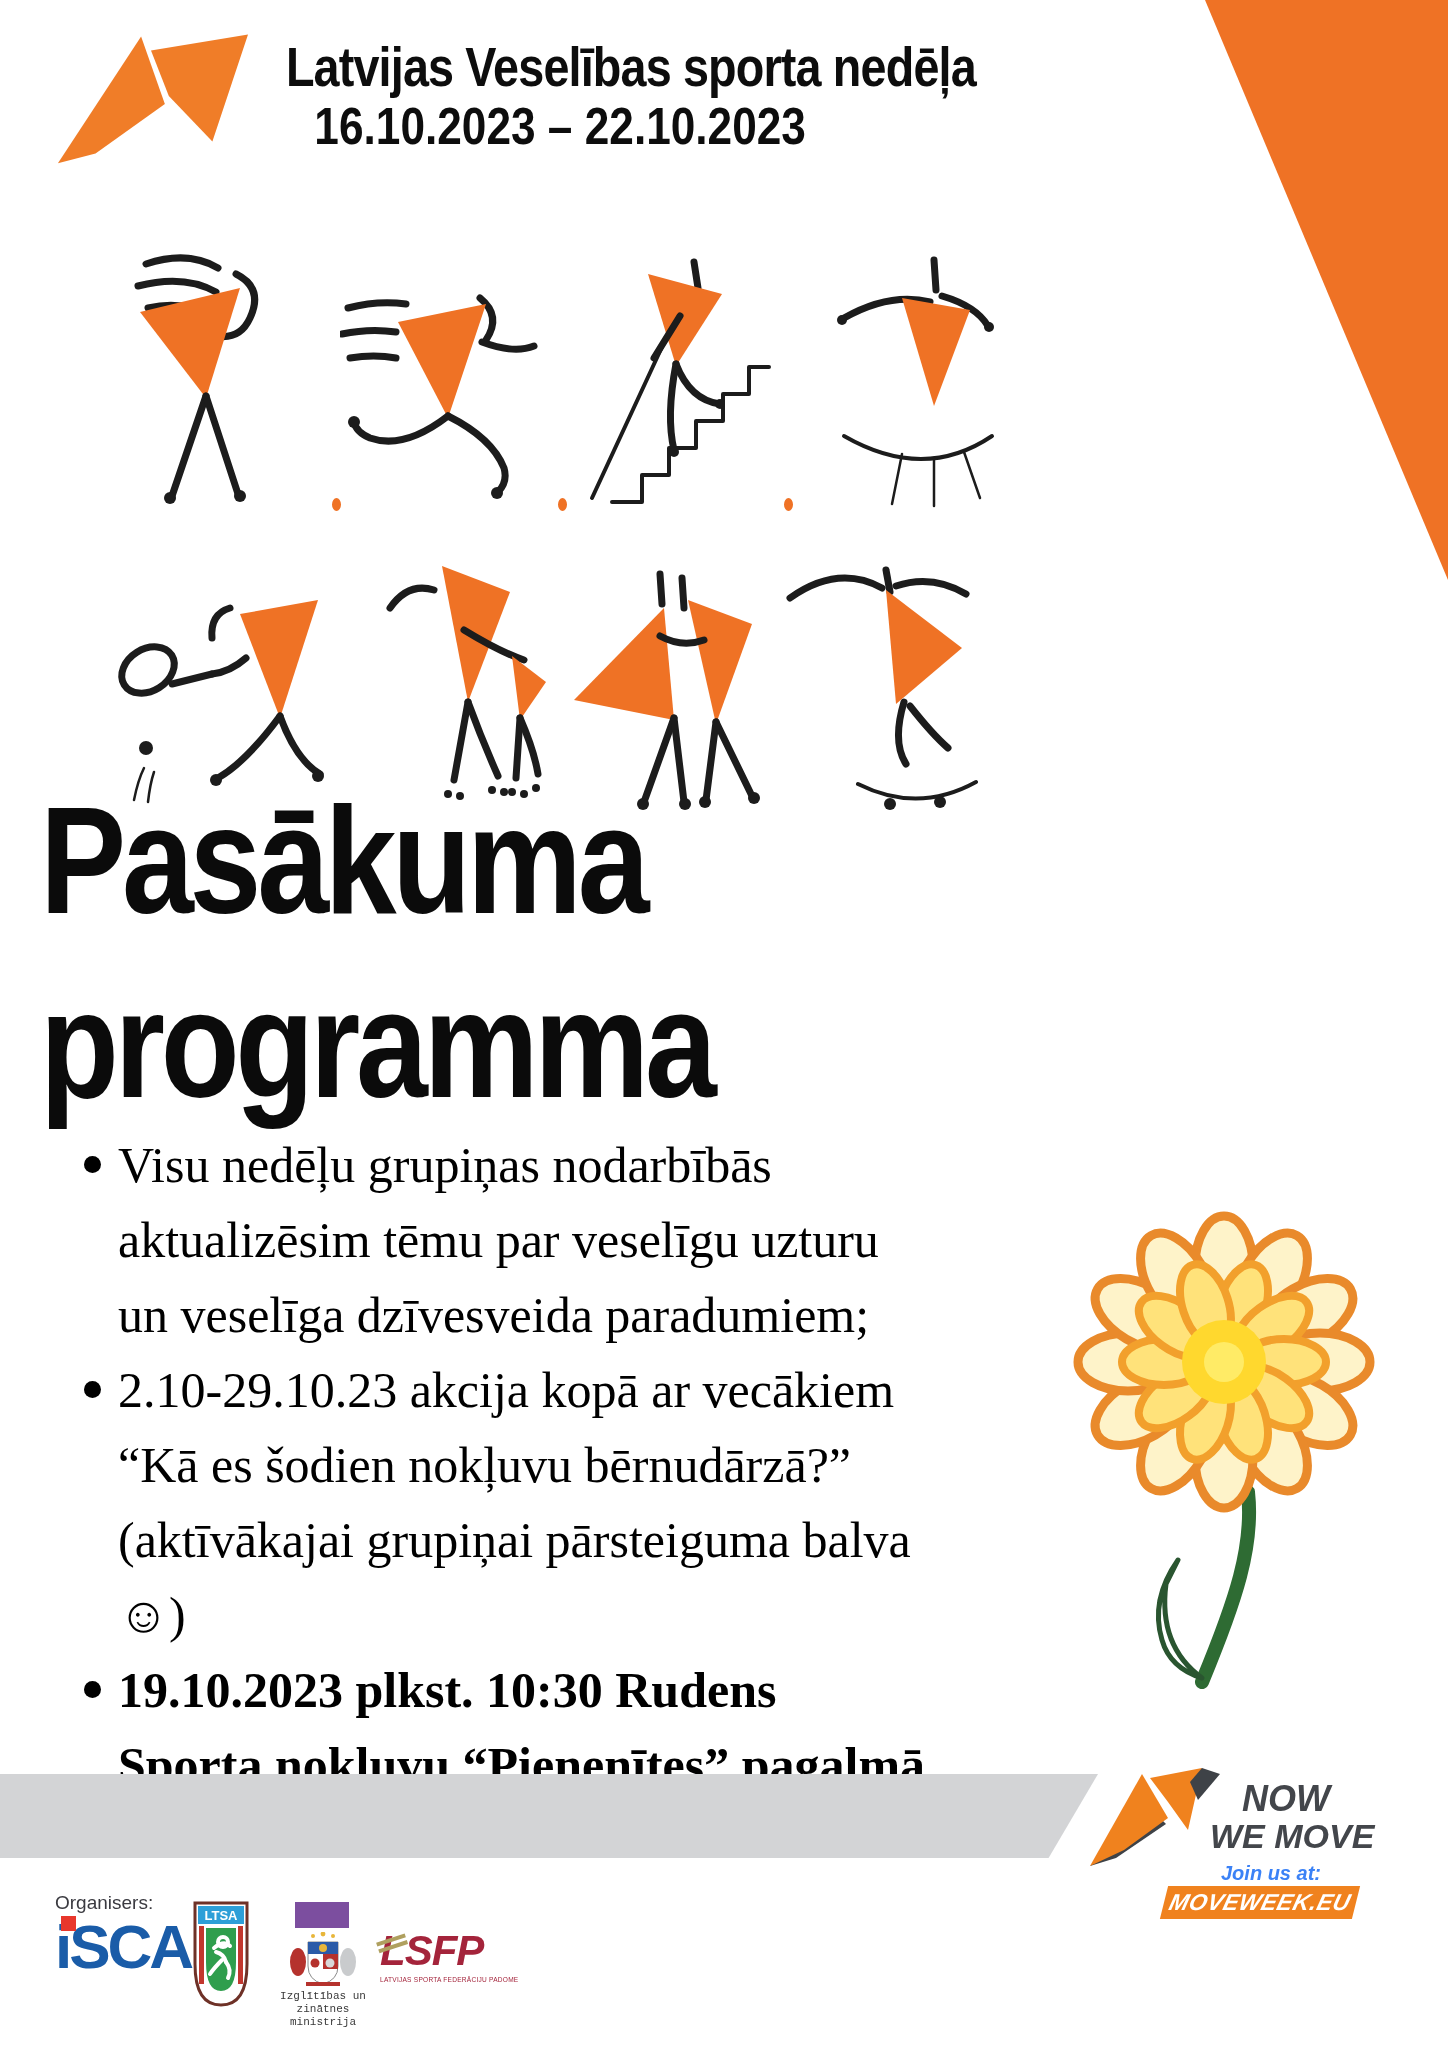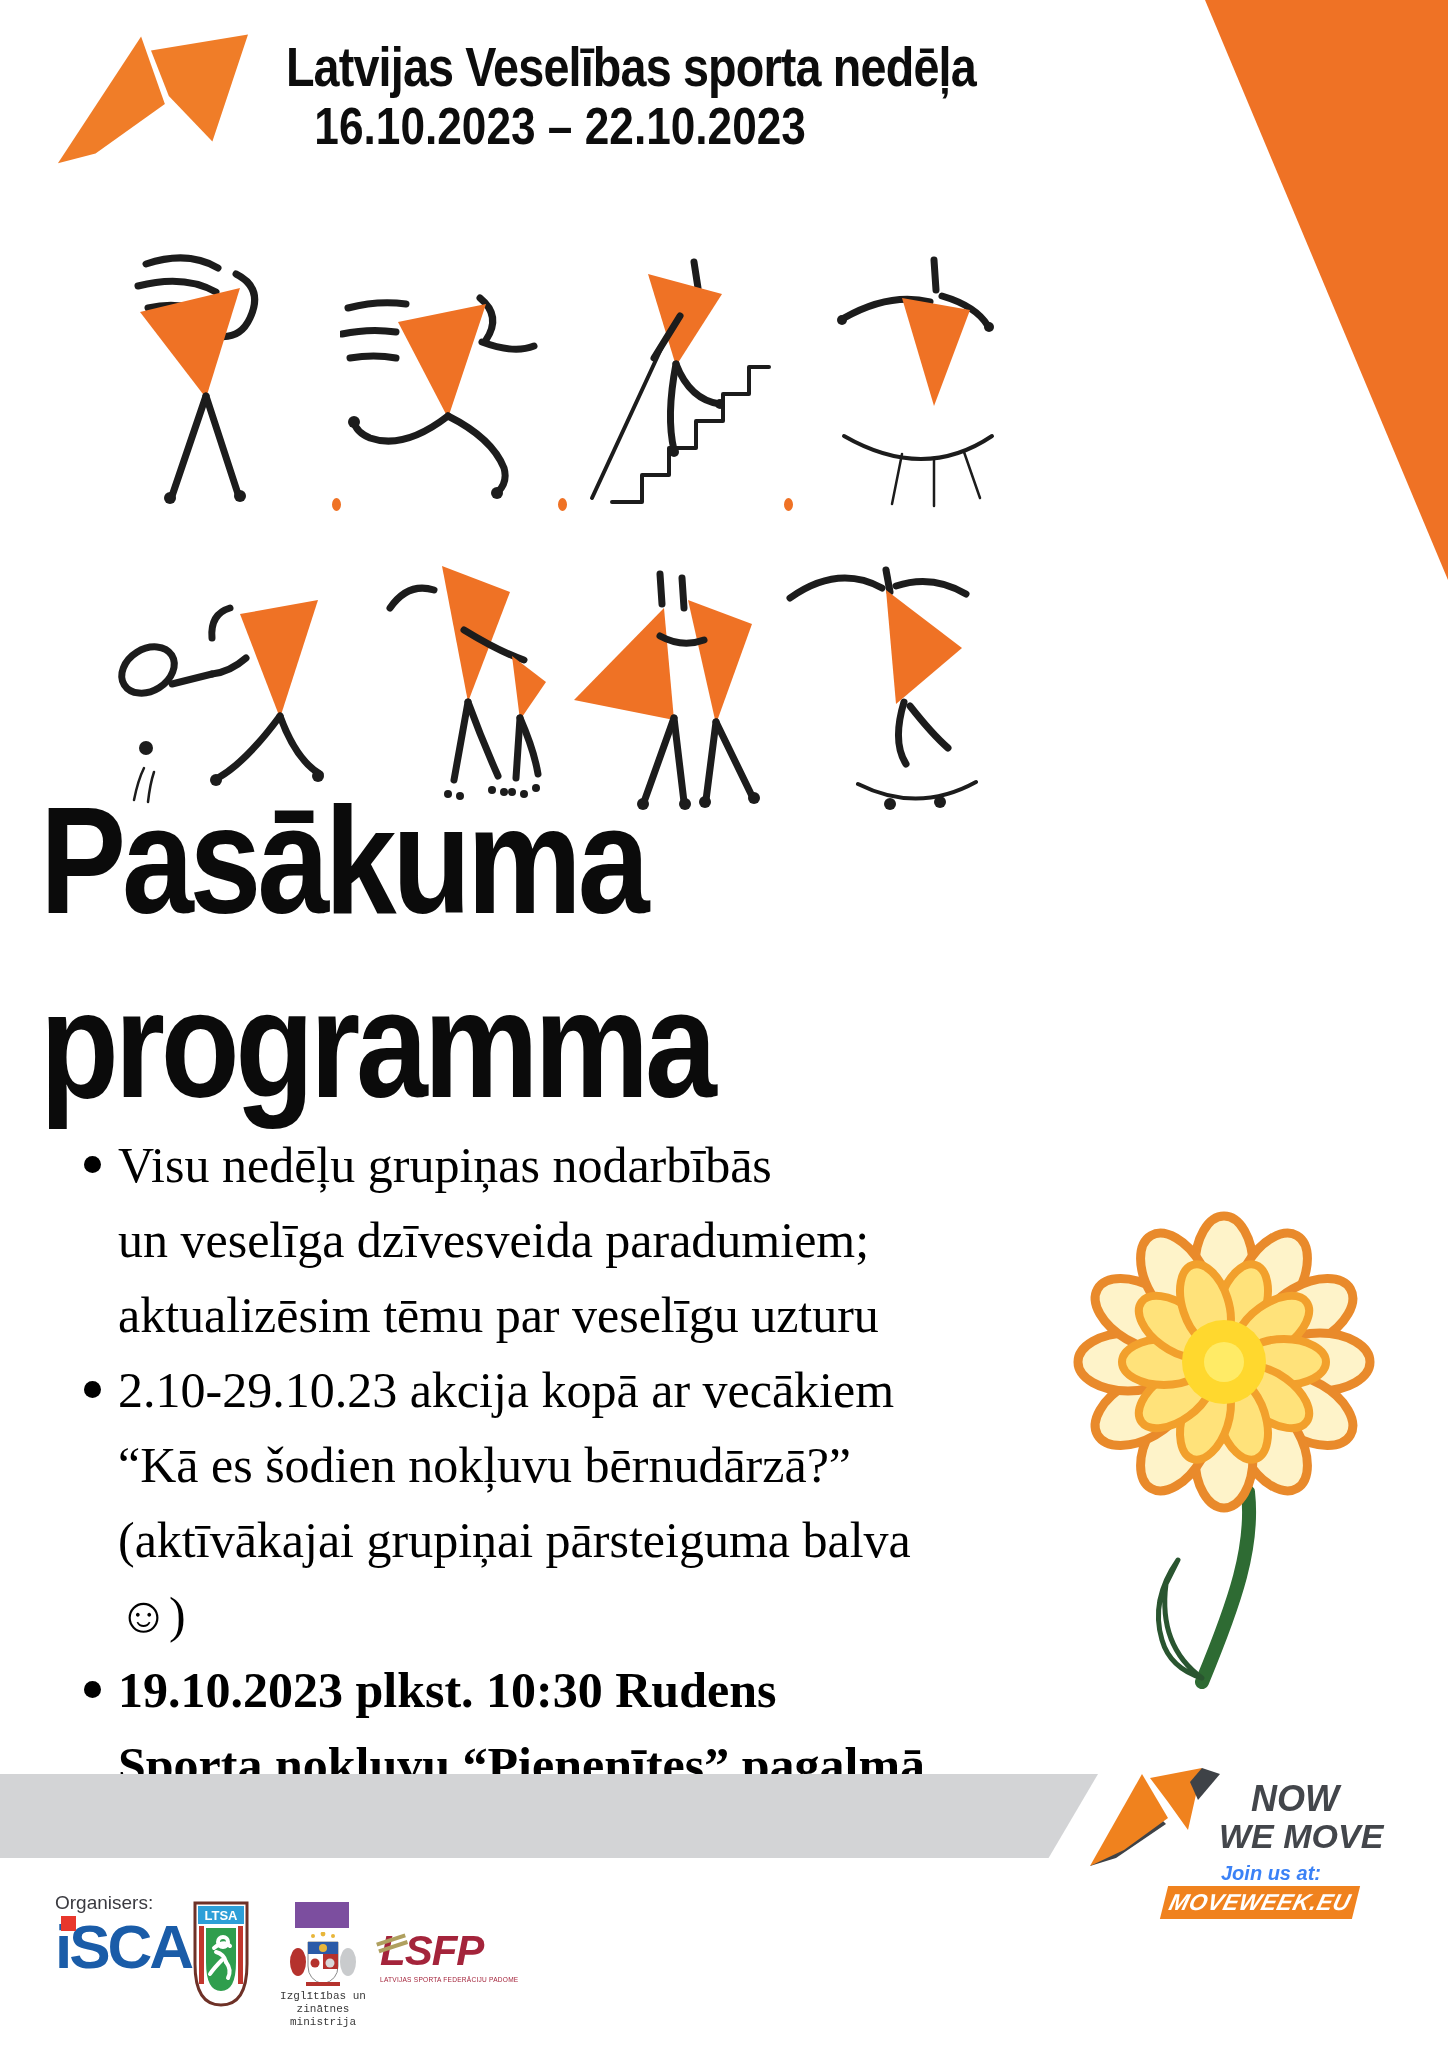--- a/index.html
+++ b/index.html
@@ -45,21 +45,21 @@
   
   .flower{position:absolute;left:1052px;top:1210px;}
 
   
   .stripe{position:absolute;left:0;top:1774px;width:1098px;height:84px;background:#D3D4D6;
           clip-path:polygon(0 0,100% 0,95.5% 100%,0 100%);}
 
   
   .nwm-logo{position:absolute;left:1086px;top:1766px;}
   .nwm-txt{position:absolute;left:1210px;top:1780px;width:170px;color:#43464B;
-           font-style:italic;font-weight:800;margin-left:9px;}
+           font-style:italic;font-weight:800;}
   .nwm-txt .l1{font-size:36px;line-height:38px;margin-left:32px;letter-spacing:0;}
   .nwm-txt .l2{font-size:34px;line-height:36px;}
   .join{position:absolute;left:1190px;top:1862px;width:162px;text-align:center;color:#3b82f6;
         font-style:italic;font-weight:800;font-size:20px;}
   .banner{position:absolute;left:1164px;top:1886px;width:192px;height:33px;background:#F0821E;
           transform:skewX(-14deg);}
   .banner span{display:block;text-align:center;color:#fff;font-style:italic;font-weight:800;
                font-size:23px;line-height:33px;letter-spacing:0.5px;}
 
   
@@ -213,22 +213,22 @@
 
   <div class="bigh">
     <div>Pasākuma</div>
     <div>programma</div>
   </div>
 
   <div class="program">
     <div class="pitem">
       <span class="bdot"></span>
       <span class="ln">Visu nedēļu grupiņas nodarbībās</span>
+      <span class="ln">aktualizēsim tēmu par veselīgu uzturu</span>
       <span class="ln">un veselīga dzīvesveida paradumiem;</span>
-      <span class="ln">aktualizēsim tēmu par veselīgu uzturu</span>
     </div>
     <div class="pitem">
       <span class="bdot"></span>
       <span class="ln">2.10-29.10.23 akcija kopā ar vecākiem</span>
       <span class="ln">“Kā es šodien nokļuvu bērnudārzā?”</span>
       <span class="ln">(aktīvākajai grupiņai pārsteiguma balva</span>
       <span class="ln">☺)</span>
     </div>
     <div class="pitem bold">
       <span class="bdot"></span>

